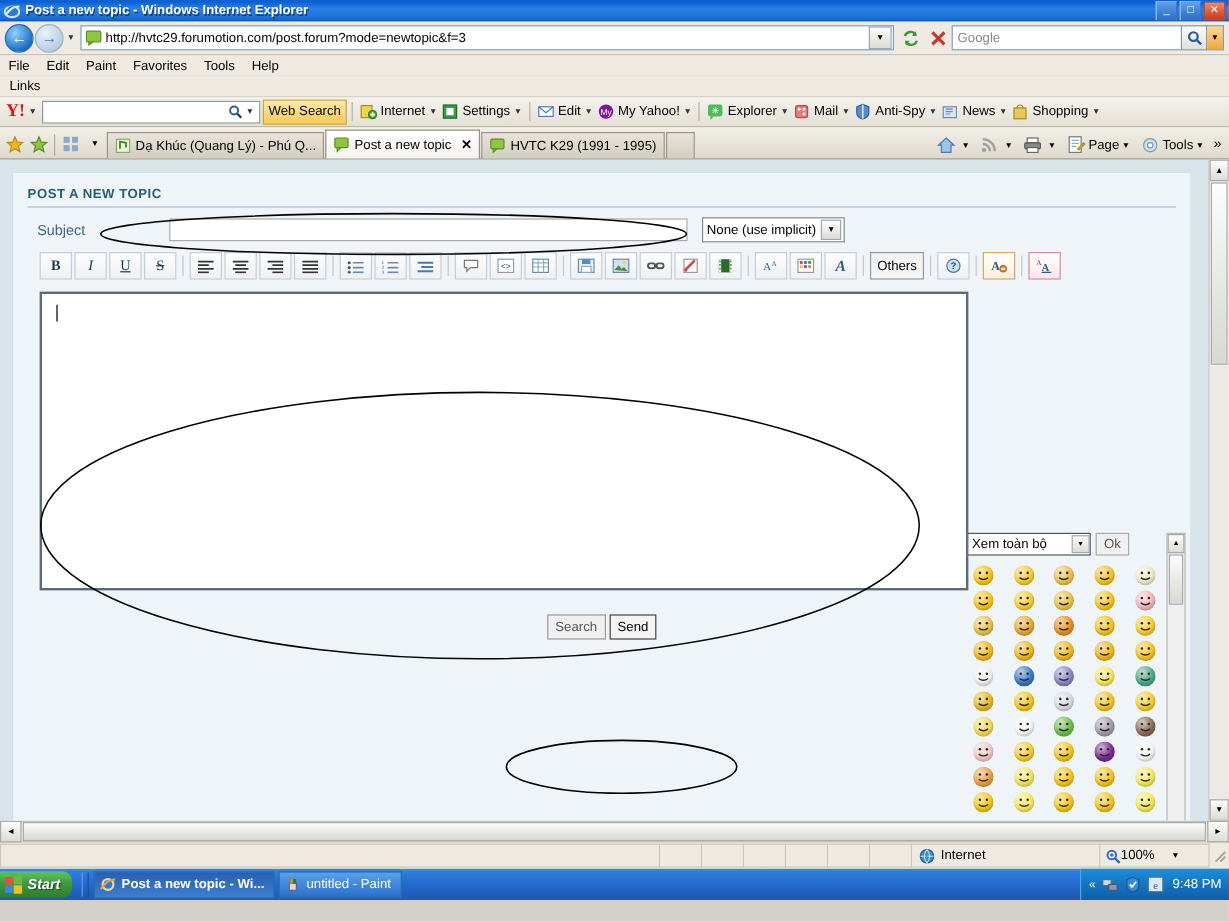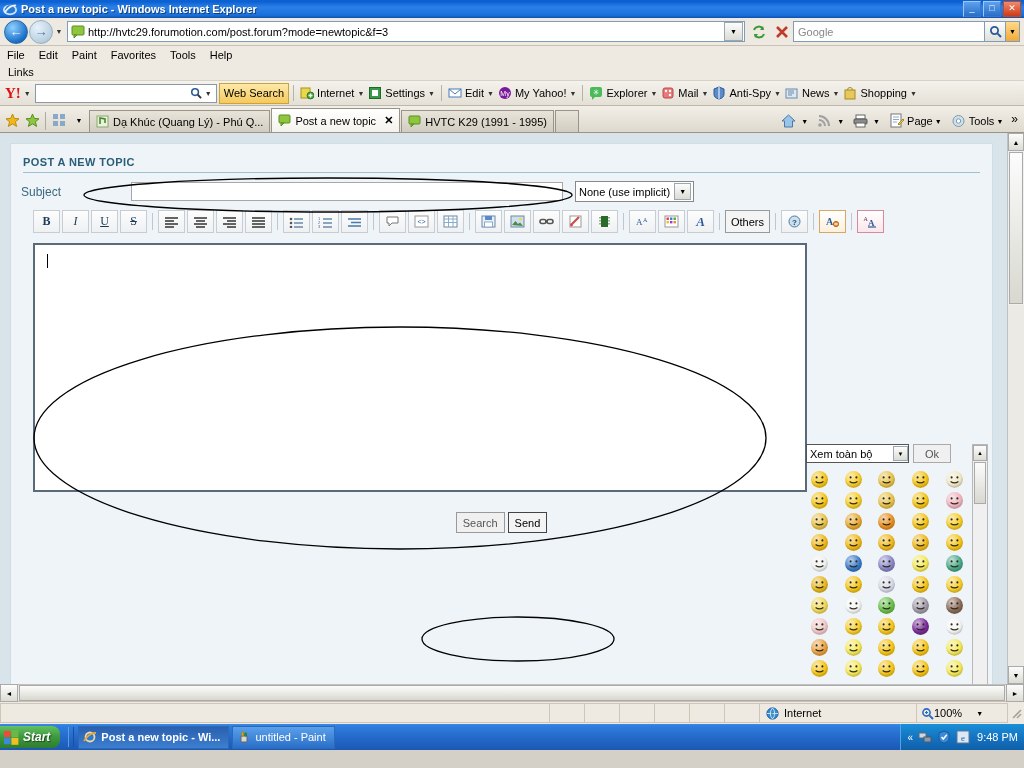--- a/index.html
+++ b/index.html
@@ -82,21 +82,21 @@
   .tbr-item .ic{width:17px;height:16px;margin-right:2px;}
   .tbr-item .cv{font-size:7px;margin:0 4px 0 2px;}
 
   
   .viewport{position:relative;height:551px;background:#d9e4ea;overflow:hidden;display:flex;}
   .pagecol{flex:1;position:relative;overflow:hidden;}
   .forum{position:absolute;left:10px;top:10px;right:14px;bottom:-40px;
     background:#eef4f7;border:1px solid #cfdde4;}
   .post-title{color:#2a5d78;font-weight:bold;font-size:11px;letter-spacing:.4px;padding:12px 0 4px 12px;}
   .hr{height:1px;background:#9fc0d0;margin:0 12px;}
-  .subject-row{display:flex;align-items:center;padding:8px 10px 0;}
+  .subject-row{display:flex;align-items:center;padding:8px 0 0;margin-left:20px;}
   .subject-label{color:#3a6a82;font-size:12px;width:110px;}
   .subject-input{flex:0 0 auto;width:430px;height:17px;background:#fff;border:1px solid #a8a8a8;}
   .icon-select{margin-left:12px;height:19px;background:#fff;border:1px solid #888;display:flex;align-items:center;
     font-size:11px;padding-left:3px;}
   .icon-select .ddbtn{width:15px;height:15px;margin:0 2px 0 4px;border:1px solid #9aa8b4;
     background:linear-gradient(to bottom,#fcfcfc,#dcdcd4);display:flex;align-items:center;justify-content:center;font-size:7px;}
 
   .edtoolbar{display:flex;align-items:center;padding:8px 0 0 22px;gap:2px;flex-wrap:nowrap;}
   .ed-btn{width:25px;height:21px;border:1px solid #c8cdd4;background:linear-gradient(to bottom,#fdfdfd,#eef0f2);
     display:flex;align-items:center;justify-content:center;font-size:12px;color:#1a3a5a;flex:0 0 auto;}
@@ -108,21 +108,21 @@
   .editarea{width:770px;height:245px;background:#fff;border:2px solid #5a6a78;position:relative;}
   .caret{position:absolute;left:12px;top:9px;width:1px;height:14px;background:#000;}
 
   .smilepanel{position:absolute;right:24px;top:300px;width:162px;}
   .smile-head{display:flex;align-items:center;gap:4px;}
   .smile-select{height:17px;background:#fff;border:1px solid #555;display:flex;align-items:center;
     font-size:11px;padding-left:3px;width:98px;}
   .smile-select .ddbtn{margin-left:auto;width:13px;height:13px;border:1px solid #9aa8b4;
     background:linear-gradient(to bottom,#fcfcfc,#dcdcd4);display:flex;align-items:center;justify-content:center;font-size:6px;}
   .smile-ok{height:17px;min-width:20px;border:1px solid #aaa;background:#f0f0f0;display:flex;align-items:center;
-    justify-content:center;font-size:11px;padding:0 8px;color:#555;}
+    justify-content:center;font-size:11px;padding:0 3px;color:#555;}
   .smile-grid{display:grid;grid-template-columns:repeat(5,1fr);gap:4px 6px;margin-top:8px;}
   .smiley{width:17px;height:17px;border-radius:50%;justify-self:center;position:relative;
     box-shadow:inset -1px -2px 2px rgba(0,0,0,.18);}
 
   .sm-scroll{position:absolute;right:4px;top:300px;width:14px;height:275px;
     background:#f0f0f0;border:1px solid #b8b8b8;display:flex;flex-direction:column;}
   .sm-arrow{height:14px;background:linear-gradient(to bottom,#fcfcfc,#dcdcd4);border:1px solid #aaa;
     display:flex;align-items:center;justify-content:center;font-size:6px;}
   .sm-thumb{height:40px;margin:1px;background:linear-gradient(to bottom,#fcfcfc,#d8d8d0);border:1px solid #aaa;}
   .sm-track{flex:1;}

